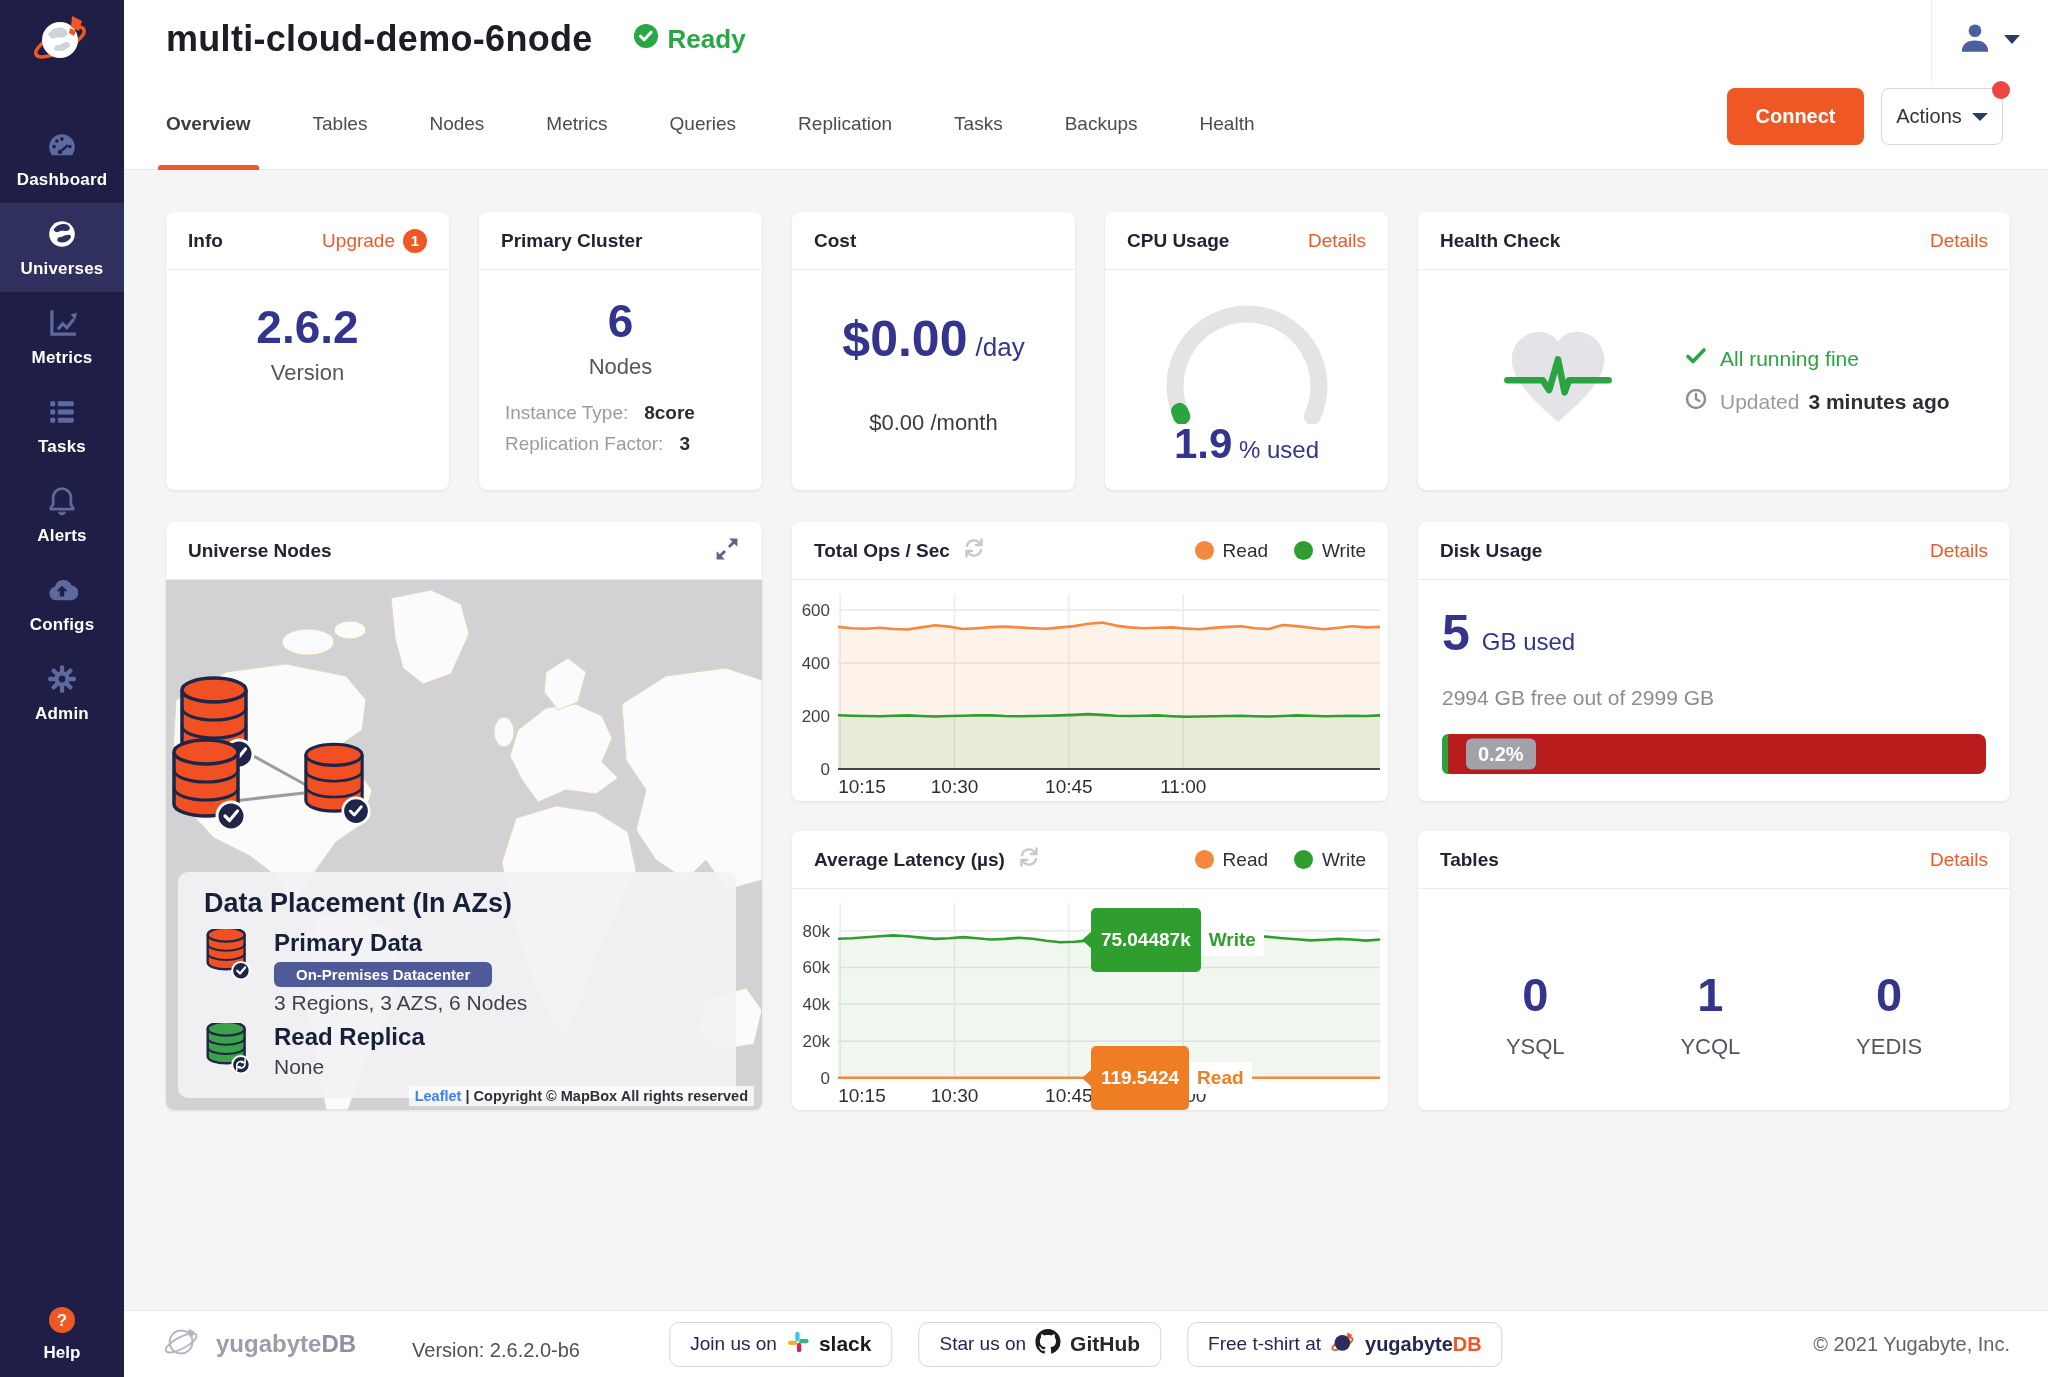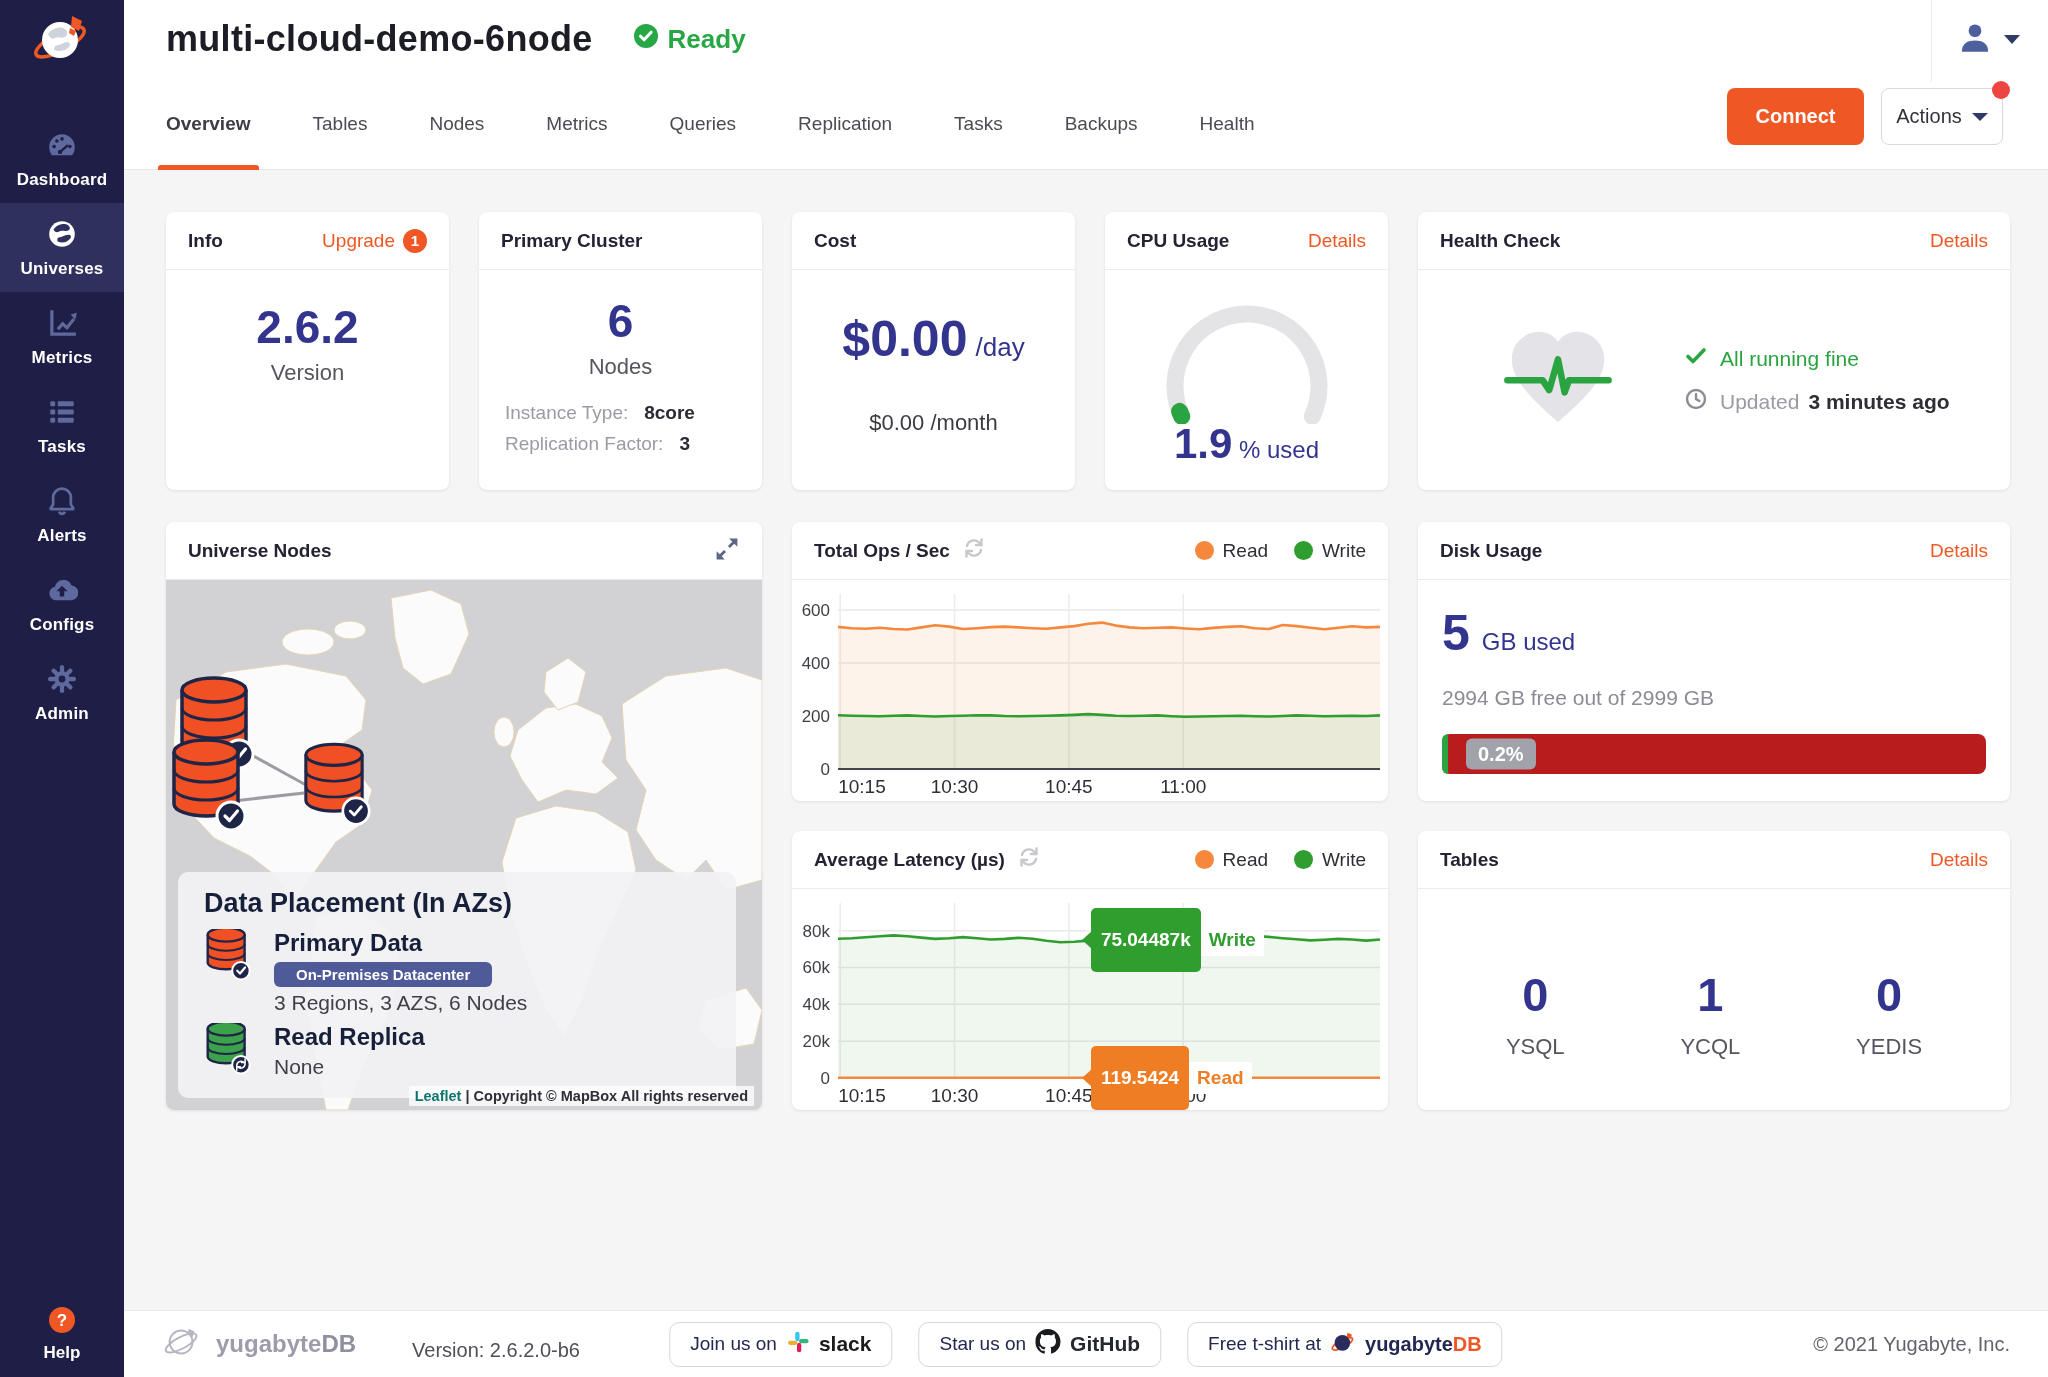--- a/index.html
+++ b/index.html
@@ -79,21 +79,21 @@
   .map-body { overflow:hidden; }
   .map-svg, .marker-svg { position:absolute; inset:0; width:100%; height:100%; }
   .placement { position:absolute; left:12px; right:26px; bottom:12px; height:226px; background:rgba(242,242,244,.93); border-radius:10px; padding:16px 26px 10px; }
   .placement-title { font-size:27px; font-weight:800; color:#17203a; }
   .pl-row { display:flex; gap:22px; margin-top:10px; }
   .pl-ic { width:48px; flex:none; }
   .pl-name { font-size:24px; font-weight:800; color:#17203a; }
   .pl-badge { display:inline-block; background:#4f5a99; color:#fff; font-size:15px; font-weight:700; border-radius:6px; padding:4px 22px; margin:5px 0 4px; }
   .pl-sub { font-size:21px; color:#3f3f49; }
   .attribution { position:absolute; right:8px; bottom:4px; font-size:14.5px; font-weight:700; color:#2f2f38; background:rgba(255,255,255,.75); padding:2px 6px; }
-  .attribution .leaflet { color:#0f766e; }
+  .attribution .leaflet { color:#3b82f6; }
   .expand-ic { cursor:pointer; }
 
   
   .legend { display:flex; align-items:center; gap:26px; }
   .leg { display:flex; align-items:center; gap:9px; font-size:19px; color:#2e2e36; }
   .ldot { width:19px; height:19px; border-radius:50%; display:inline-block; }
   .plot { position:absolute; inset:6px 0 0 0; }
   .anno { position:absolute; display:flex; align-items:center; transform:translateY(-50%); font-weight:700; white-space:nowrap; z-index:3; }
   .anno-val { color:#fff; background:var(--c); padding:21px 10px; border-radius:5px; font-size:19px; position:relative; margin-left:9px; }
   .anno-val::before { content:''; position:absolute; left:-9px; top:50%; transform:translateY(-50%); border:9px solid transparent; border-right:10px solid var(--c); border-left:0; }

